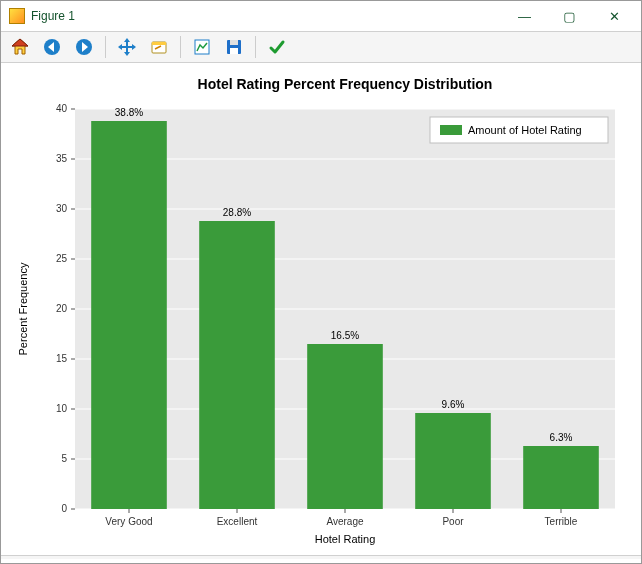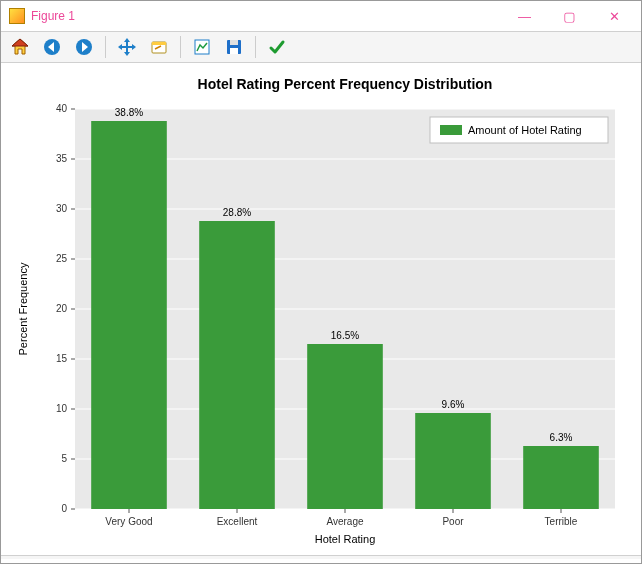--- a/index.html
+++ b/index.html
@@ -11,21 +11,21 @@
     overflow: hidden;
     border: 1px solid #999;
   }
   .titlebar {
     height: 30px;
     background: #fff;
     display: flex;
     align-items: center;
     padding: 0 4px 0 8px;
     font-size: 12px;
-    color: #ec4899;
+    color: #14532d;
   }
   .titlebar-icon {
     width: 16px; height: 16px;
     margin-right: 6px;
     border: 1px solid #b08000;
     background: linear-gradient(135deg,#ffe040,#ff9020);
     display:inline-block;
   }
   .titlebar-text { flex: 1; }
   .win-btns { display:flex; }

